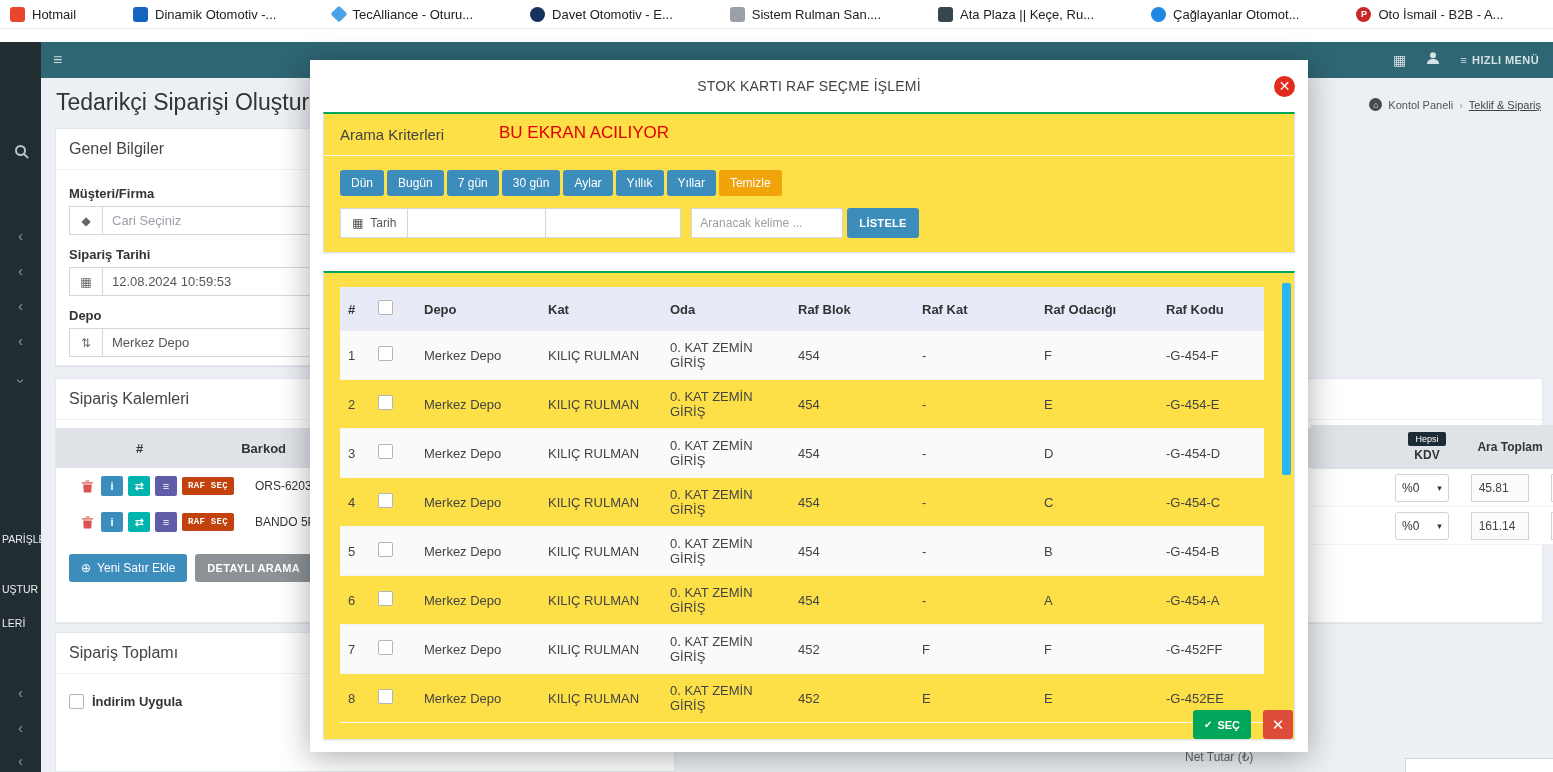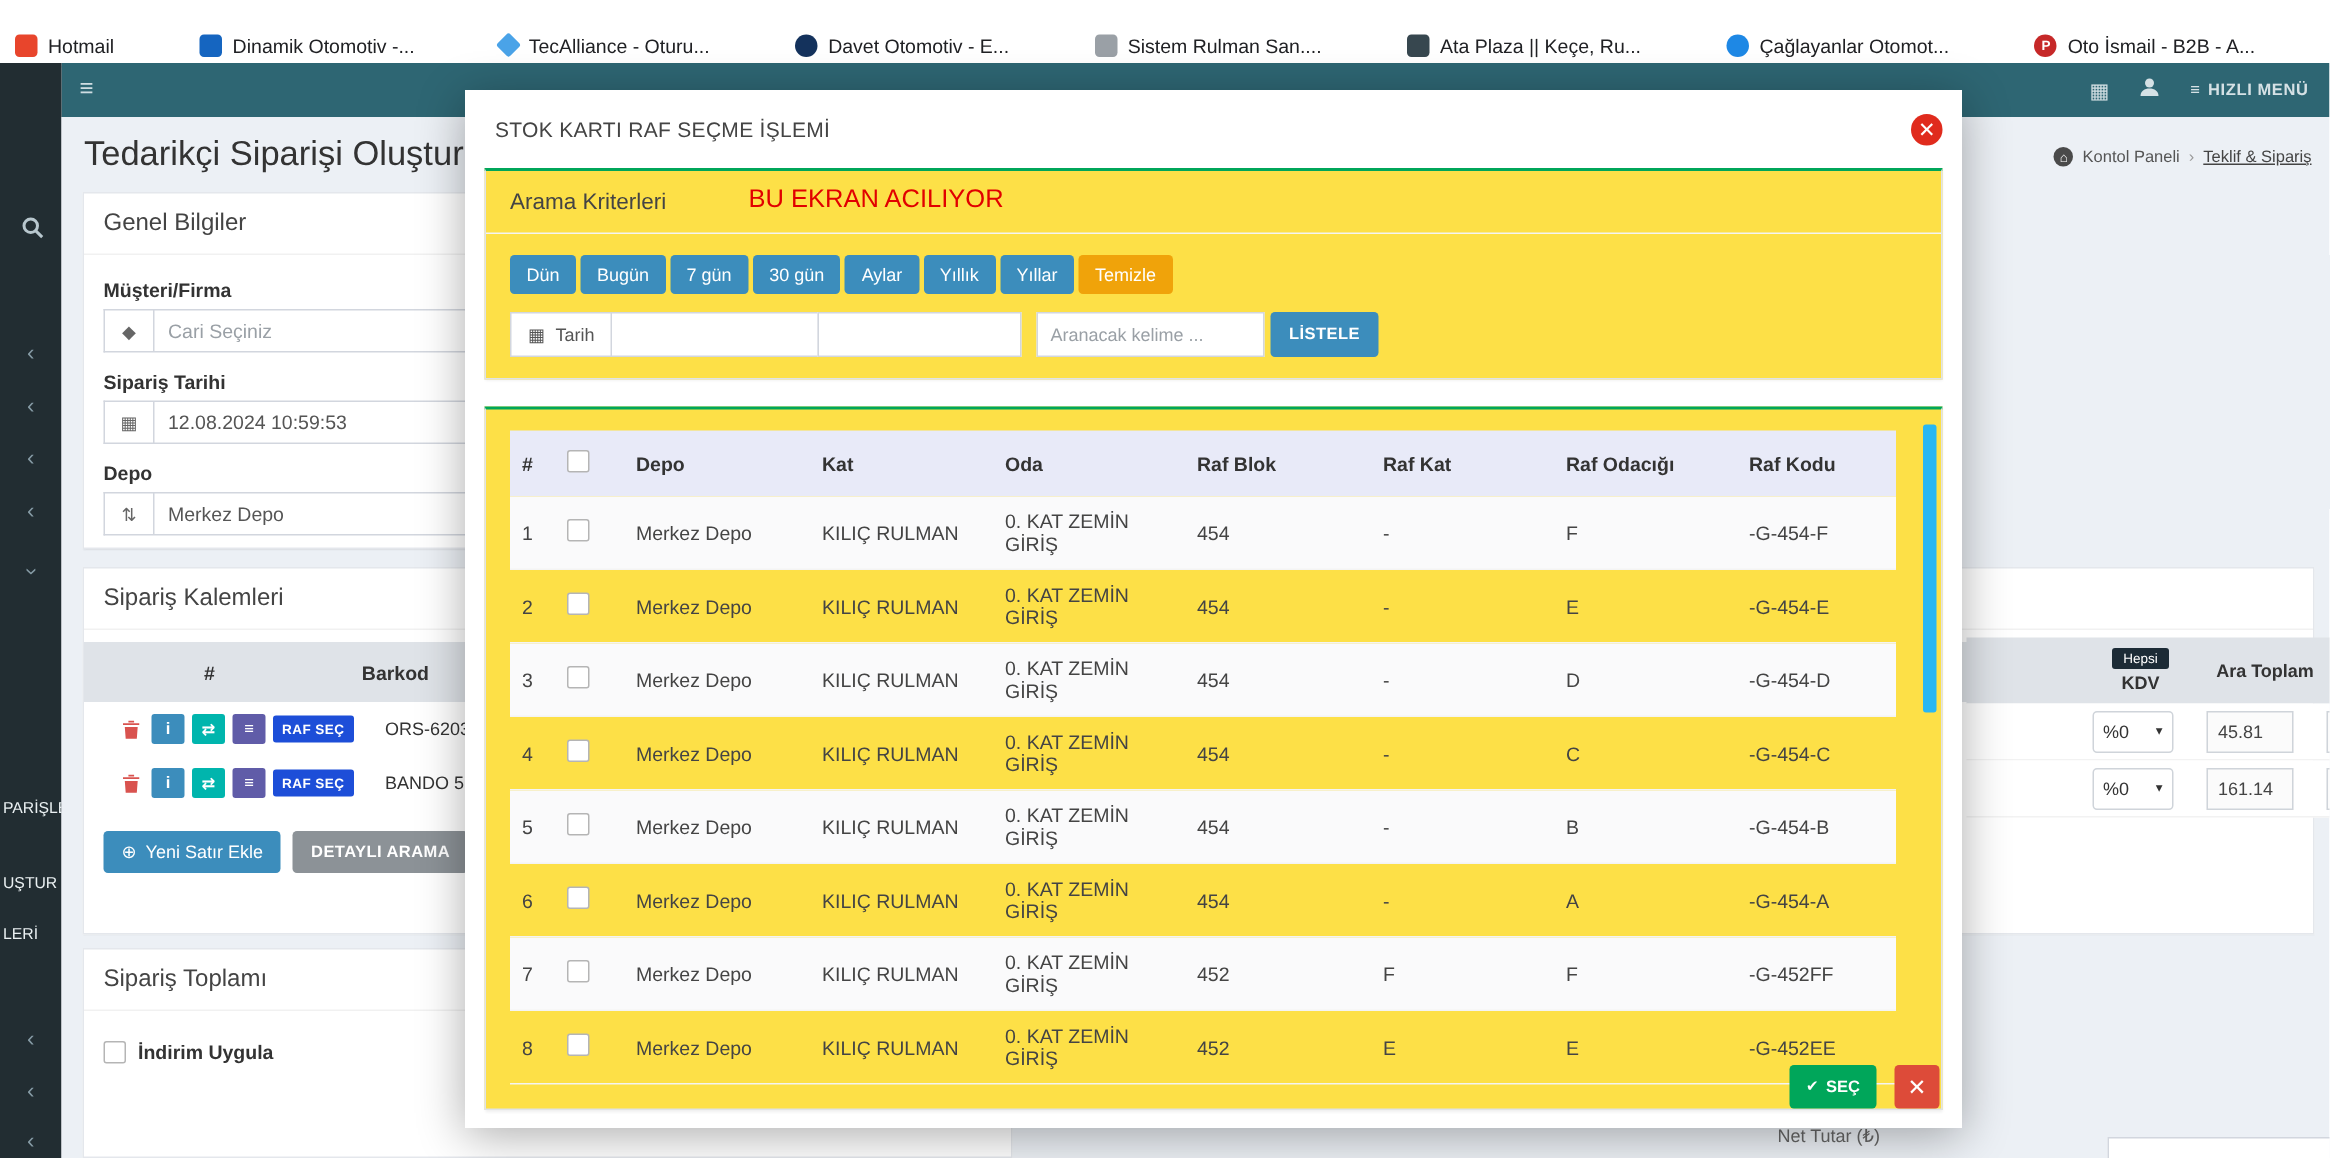--- a/index.html
+++ b/index.html
@@ -4,21 +4,21 @@
 <style>
   * { box-sizing: border-box; margin: 0; padding: 0; }
   html,body { width:1553px; height:772px; }
   body {
     position: relative; overflow: hidden; background:#fff;
     font-family: "Liberation Sans", "DejaVu Sans", sans-serif;
     -webkit-font-smoothing: antialiased;
   }
 
   
-  .bookmarks { position:absolute; top:16px; left:0; right:0; height:29px; background:#fff;
+  .bookmarks { position:absolute; top:0; left:0; right:0; height:29px; background:#fff;
     display:flex; align-items:center; padding:0 10px; gap:57px; border-bottom:1px solid #ececec; }
   .bm { display:flex; align-items:center; gap:7px; white-space:nowrap; cursor:default; }
   .bm-label { font-size:13px; color:#202124; }
   .bm-icon { width:15px; height:15px; display:inline-flex; align-items:center; justify-content:center;
     color:#fff; font-size:9px; font-weight:bold; border-radius:3px; flex:0 0 auto; }
   .bm-icon.circle { border-radius:50%; }
   .bm-icon.diamond { transform:rotate(45deg); border-radius:2px; width:12px; height:12px; }
 
   
   .app-header { position:absolute; top:42px; left:41px; right:0; height:36px; background:#2e6673; }
@@ -65,22 +65,22 @@
     font-weight:bold; font-size:13px; color:#333; }
   .k-thead .col1 { margin-left:80px; }
   .k-thead .col2 { margin-left:98px; }
   .k-row { display:flex; align-items:center; gap:5px; padding:8px 0 8px 26px; }
   .icobtn { display:inline-flex; align-items:center; cursor:pointer; margin-right:3px; }
   .sqbtn { width:22px; height:20px; border-radius:2px; color:#fff; font-size:11px; font-weight:bold;
     display:inline-flex; align-items:center; justify-content:center; cursor:pointer; }
   .b-info { background:#3c8dbc; }
   .b-exch { background:#00b5ad; }
   .b-card { background:#605ca8; }
-  .rafbtn { background:#1d4ed8; color:#fff; font-size:9px; font-weight:bold; padding:4px 6px;
-    border-radius:2px; letter-spacing:.3px; cursor:pointer; }
+  .rafbtn { background:#c2410c; color:#fff; font-size:9px; font-weight:bold; padding:4px 6px;
+    border-radius:2px; letter-spacing:.3px; cursor:pointer;font-family:Liberation Mono, monospace; }
   .barkod { margin-left:16px; font-size:12px; color:#333; }
   .k-actions { margin:14px 0 0 13px; display:flex; gap:8px; }
   .btn-add { background:#3c8dbc; color:#fff; border:none; font-size:12px; padding:7px 12px; border-radius:3px;
     display:inline-flex; align-items:center; gap:6px; cursor:pointer; font-family:inherit; }
   .btn-detail { background:#8c9297; color:#fff; border:none; font-size:11px; font-weight:bold; padding:8px 12px;
     border-radius:3px; cursor:pointer; letter-spacing:.3px; font-family:inherit; }
 
   .sag { position:absolute; left:1270px; top:347px; width:290px; z-index:2; }
   .sag-head { background:#dfe3e8; height:44px; display:flex; align-items:center; padding-left:88px; gap:0; }
   .hepsi-col { display:flex; flex-direction:column; align-items:center; gap:2px; width:56px; }
@@ -99,21 +99,21 @@
   .chk-row { display:flex; align-items:center; gap:8px; margin-top:16px; }
   .cb { width:15px; height:15px; border:1px solid #b5b5b5; border-radius:2px; background:#fff; display:inline-block; cursor:pointer; }
   .chk-label { font-size:13px; font-weight:bold; color:#333; }
 
   .net-label { position:absolute; left:1144px; top:672px; font-size:12px; color:#666; }
   .net-box { position:absolute; left:1364px; top:680px; width:170px; height:90px; background:#fff; border:1px solid #d2d6de; }
 
   
   .modal { position:absolute; left:310px; top:60px; width:998px; height:692px; background:#fff;
     box-shadow:0 5px 30px rgba(0,0,0,.33); z-index:20; }
-  .modal-header { height:52px; display:flex; align-items:center; padding:0 20px; }
+  .modal-header { height:52px; display:flex; align-items:center; padding:0 20px;justify-content:center; }
   .m-title { font-size:14px; color:#444; letter-spacing:.2px; }
   .m-close { position:absolute; right:13px; top:16px; width:21px; height:21px; border-radius:50%;
     background:#e02b1d; color:#fff; font-size:14px; font-weight:bold; line-height:20px; text-align:center; cursor:pointer; }
 
   .m-box { margin:0 13px; background:#fde047; border:1px solid #dfe3e8; border-top:2px solid #00a65a;
     box-shadow:0 1px 2px rgba(0,0,0,.07); position:relative; }
   .m-box-header { padding:12px 16px; font-size:15px; color:#444; border-bottom:1px solid #f4f4f4; position:relative; }
   .annotation { position:absolute; left:175px; top:9px; color:#e10000; font-size:17px; }
   .m-box-body { padding:14px 16px; }
 

